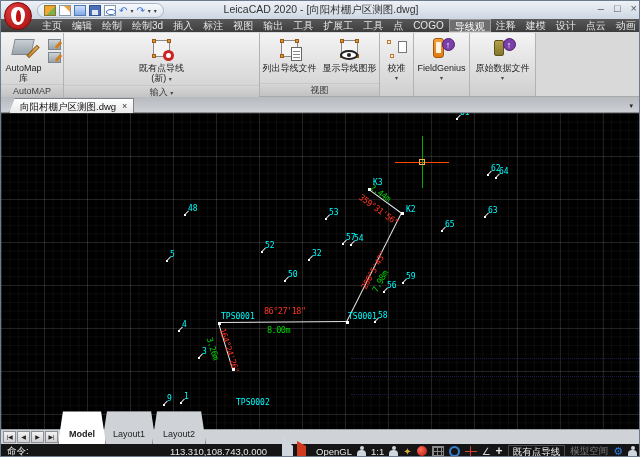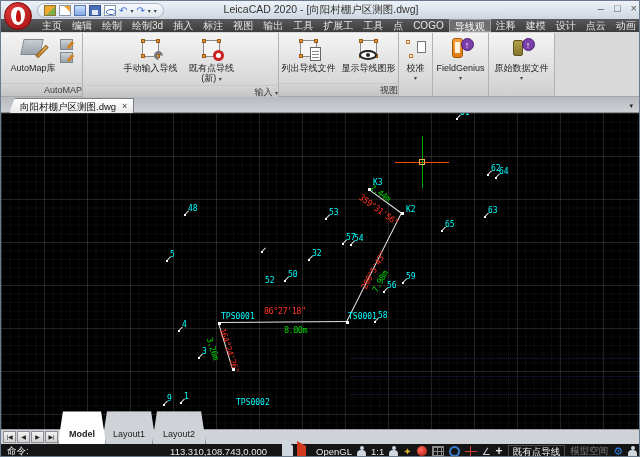--- a/index.html
+++ b/index.html
@@ -36,21 +36,21 @@
   .menubar{position:absolute;left:0;top:18px;width:640px;height:13px;background:linear-gradient(#585858,#3d3d3d);
     display:flex;align-items:center;padding-left:36px;}
   .mtab{color:#e6e6e6;font-size:10px;padding:0 5px;height:13px;line-height:13px;white-space:nowrap;}
   .mtab.active{background:#6e6e6e;border:1px solid #9a9a9a;color:#fff;}
 
   
   .ribbon{position:absolute;left:0;top:31px;width:640px;height:65px;background:#d9d9d9;border-bottom:1px solid #a8a8a8;display:flex;}
   .panel{height:63px;margin-top:1px;background:linear-gradient(#f4f4f4,#dadada 70%,#cfcfcf);
     border-right:1px solid #b2b2b2;display:flex;flex-direction:column;}
   .panel .btnrow{flex:1;display:flex;align-items:flex-start;justify-content:center;gap:2px;padding-top:2px;}
-  .panel .plabel{height:13px;font-size:9px;color:#3c3c3c;text-align:right;line-height:13px;
+  .panel .plabel{height:13px;font-size:9px;color:#3c3c3c;text-align:center;line-height:13px;
     background:linear-gradient(#d6d6d6,#c2c2c2);border-top:1px solid #c8c8c8;}
   .bigbtn{display:flex;flex-direction:column;align-items:center;font-size:9px;color:#1d1d1d;line-height:10px;text-align:center;padding:1px 2px;}
   .bigbtn .ic{width:26px;height:26px;position:relative;margin-bottom:1px;}
   .nodebox{position:absolute;left:4px;top:4px;width:17px;height:17px;border:1px solid #8a8a8a;background:#f4f4f4;}
   .nodebox i{position:absolute;width:4px;height:4px;background:#e6913a;border:1px solid #9a5c12;}
   .nodebox i:nth-child(1){left:-2px;top:-2px;} .nodebox i:nth-child(2){right:-2px;top:-2px;}
   .nodebox i:nth-child(3){left:-2px;bottom:-2px;} .nodebox i:nth-child(4){right:-2px;bottom:-2px;}
   .ov-pencil{position:absolute;right:2px;bottom:3px;width:4px;height:15px;background:linear-gradient(#f0b050,#d2801e);transform:rotate(45deg);border:1px solid #8a5a10;}
   .ov-wrench{position:absolute;right:1px;bottom:2px;width:9px;height:9px;border:3px solid #787878;border-radius:50%;border-bottom-color:transparent;transform:rotate(-45deg);}
   .ov-red{position:absolute;right:1px;bottom:1px;width:11px;height:11px;border:3.5px solid #cc2222;border-radius:50%;background:#fff;}
@@ -179,51 +179,39 @@
       <div class="mtab">COGO</div>
       <div class="mtab active">导线观</div>
       <div class="mtab">注释</div>
       <div class="mtab">建模</div>
       <div class="mtab">设计</div>
       <div class="mtab">点云</div>
       <div class="mtab">动画</div>
     </div>
 
   <div class="ribbon">
-    <div class="panel" style="width:82px">
+    <div class="panel" style="width:63px">
       <div class="btnrow">
         <div class="bigbtn">
           <span class="ic">
               <span class="ic-automap"></span>
               <span class="ov-pencil"></span>
             </span>
           <span>AutoMap库</span>
         </div>
         <div class="smallicons">
           <span class="sic"></span>
           <span class="sic"></span>
         </div>
       </div>
       <div class="plabel">AutoMAP</div>
     </div>
 
     <div class="panel" style="width:196px">
       <div class="btnrow">
-        <div class="bigbtn" style="width:60px">
-          <span class="ic">
-              <span class="nodebox">
-                <i></i>
-                <i></i>
-                <i></i>
-                <i></i>
-              </span>
-              <span class="ov-wrench"></span>
-            </span>
-          <span>手动输入导线</span>
-        </div>
         <div class="bigbtn" style="width:58px">
           <span class="ic">
               <span class="nodebox">
                 <i></i>
                 <i></i>
                 <i></i>
                 <i></i>
               </span>
               <span class="ov-red"></span>
             </span>
@@ -324,21 +312,21 @@
     <div id="entity-layer">
         <div class="trav-line" style="left: 368px; top: 76px; width: 40.8044px; transform: rotate(36.0274deg);"></div>
         <div class="trav-line" style="left: 401px; top: 100px; width: 122.09px; transform: rotate(116.775deg);"></div>
         <div class="trav-line" style="left: 346px; top: 209px; width: 128.004px; transform: rotate(179.552deg);"></div>
         <div class="trav-line" style="left: 218px; top: 210px; width: 48.0833px; transform: rotate(73.0725deg);"></div>
         <div class="ann dist" style="left: 373px; top: 69px; transform: rotate(36deg);">2.44m</div>
         <div class="ann ang" style="left: 362px; top: 79px; transform: rotate(36deg);">359°31'56"</div>
         <div class="ann ang" style="left: 358px; top: 173px; transform: rotate(-61deg);">200°5'43"</div>
         <div class="ann dist" style="left: 369px; top: 176px; transform: rotate(-61deg);">7.98m</div>
         <div class="ann ang" style="left: 263px; top: 193px; transform: rotate(0deg);">86°27'18"</div>
-        <div class="ann dist" style="left: 283px; top: 212px; transform: rotate(0deg);">8.00m</div>
+        <div class="ann dist" style="left: 266px; top: 212px; transform: rotate(0deg);">8.00m</div>
         <div class="ann ang" style="left: 226px; top: 214px; transform: rotate(72deg);">164°24'26"</div>
         <div class="ann dist" style="left: 213px; top: 223px; transform: rotate(72deg);">3.26m</div>
         <div class="station-marker" style="left: 368px; top: 76px;"></div>
         <div class="station-label" style="left: 372px; top: 65px;">K3</div>
         <div class="station-marker" style="left: 401px; top: 100px;"></div>
         <div class="station-label" style="left: 405px; top: 92px;">K2</div>
         <div class="station-marker" style="left: 346px; top: 209px;"></div>
         <div class="station-label" style="left: 347px; top: 199px;">TS0001</div>
         <div class="station-marker" style="left: 218px; top: 210px;"></div>
         <div class="station-label" style="left: 220px; top: 199px;">TPS0001</div>
@@ -360,21 +348,21 @@
         <div class="pt-tick" style="left: 163px; top: 291px;"></div>
         <div class="pt-label" style="left: 166px; top: 281px;">9</div>
         <div class="pt-dot" style="left: 179px; top: 289px;"></div>
         <div class="pt-tick" style="left: 180px; top: 289px;"></div>
         <div class="pt-label" style="left: 183px; top: 279px;">1</div>
         <div class="pt-dot" style="left: 324px; top: 105px;"></div>
         <div class="pt-tick" style="left: 325px; top: 105px;"></div>
         <div class="pt-label" style="left: 328px; top: 95px;">53</div>
         <div class="pt-dot" style="left: 260px; top: 138px;"></div>
         <div class="pt-tick" style="left: 261px; top: 138px;"></div>
-        <div class="pt-label" style="left: 264px; top: 128px; margin-top: 35px;">52</div>
+        <div class="pt-label" style="left: 264px; top: 128px;">52</div>
         <div class="pt-dot" style="left: 307px; top: 146px;"></div>
         <div class="pt-tick" style="left: 308px; top: 146px;"></div>
         <div class="pt-label" style="left: 311px; top: 136px;">32</div>
         <div class="pt-dot" style="left: 283px; top: 167px;"></div>
         <div class="pt-tick" style="left: 284px; top: 167px;"></div>
         <div class="pt-label" style="left: 287px; top: 157px;">50</div>
         <div class="pt-dot" style="left: 341px; top: 130px;"></div>
         <div class="pt-tick" style="left: 342px; top: 130px;"></div>
         <div class="pt-label" style="left: 345px; top: 120px;">57</div>
         <div class="pt-dot" style="left: 349px; top: 131px;"></div>

